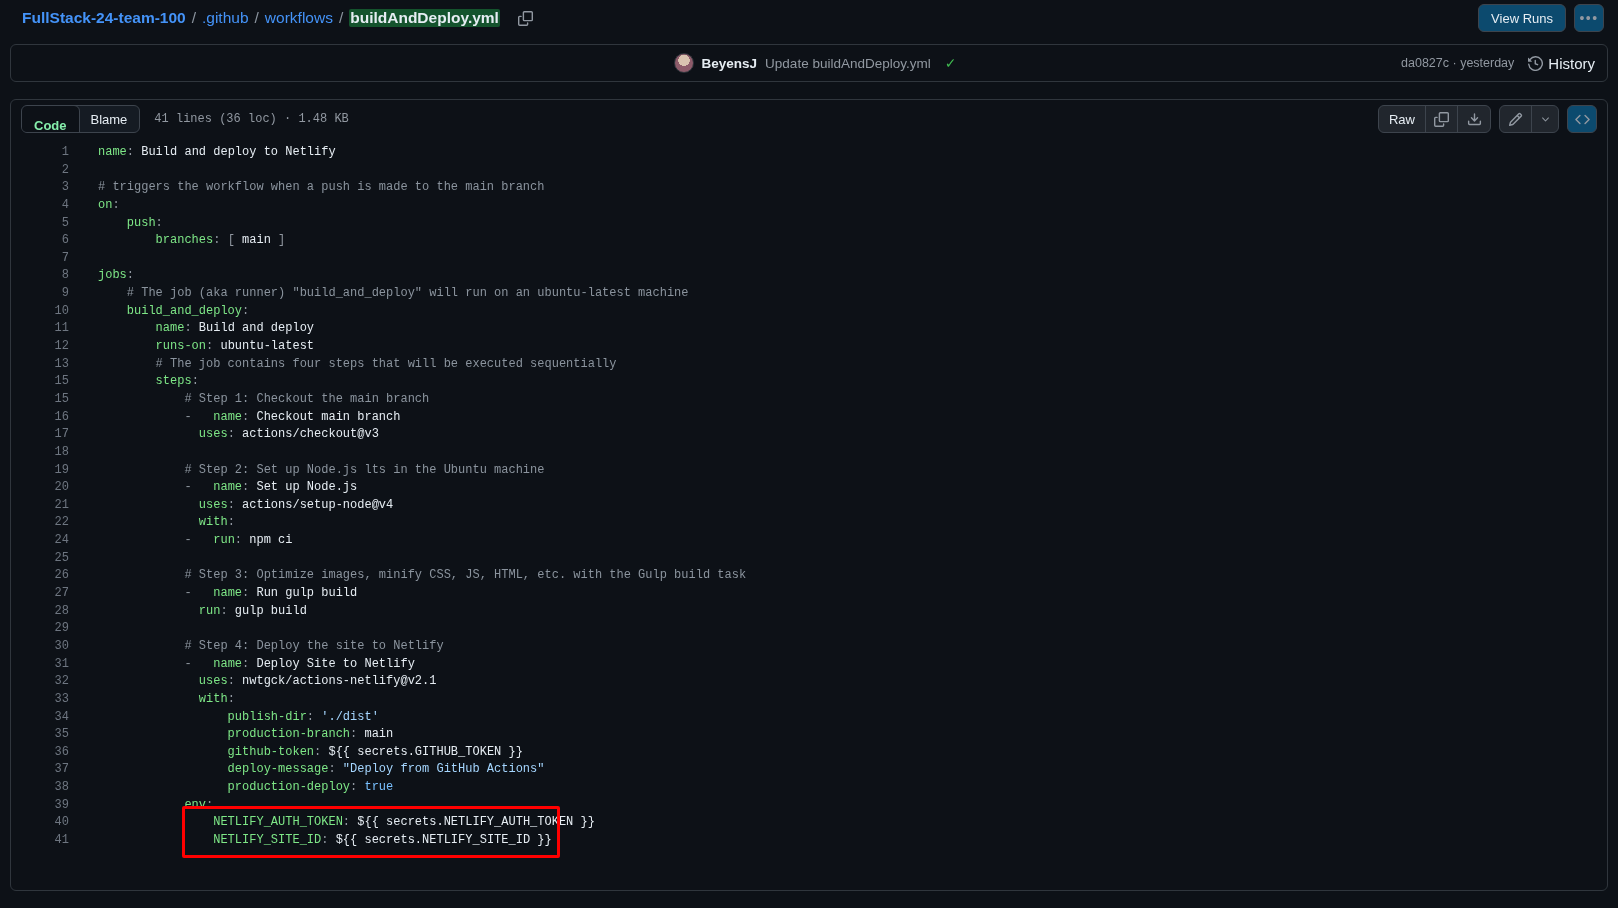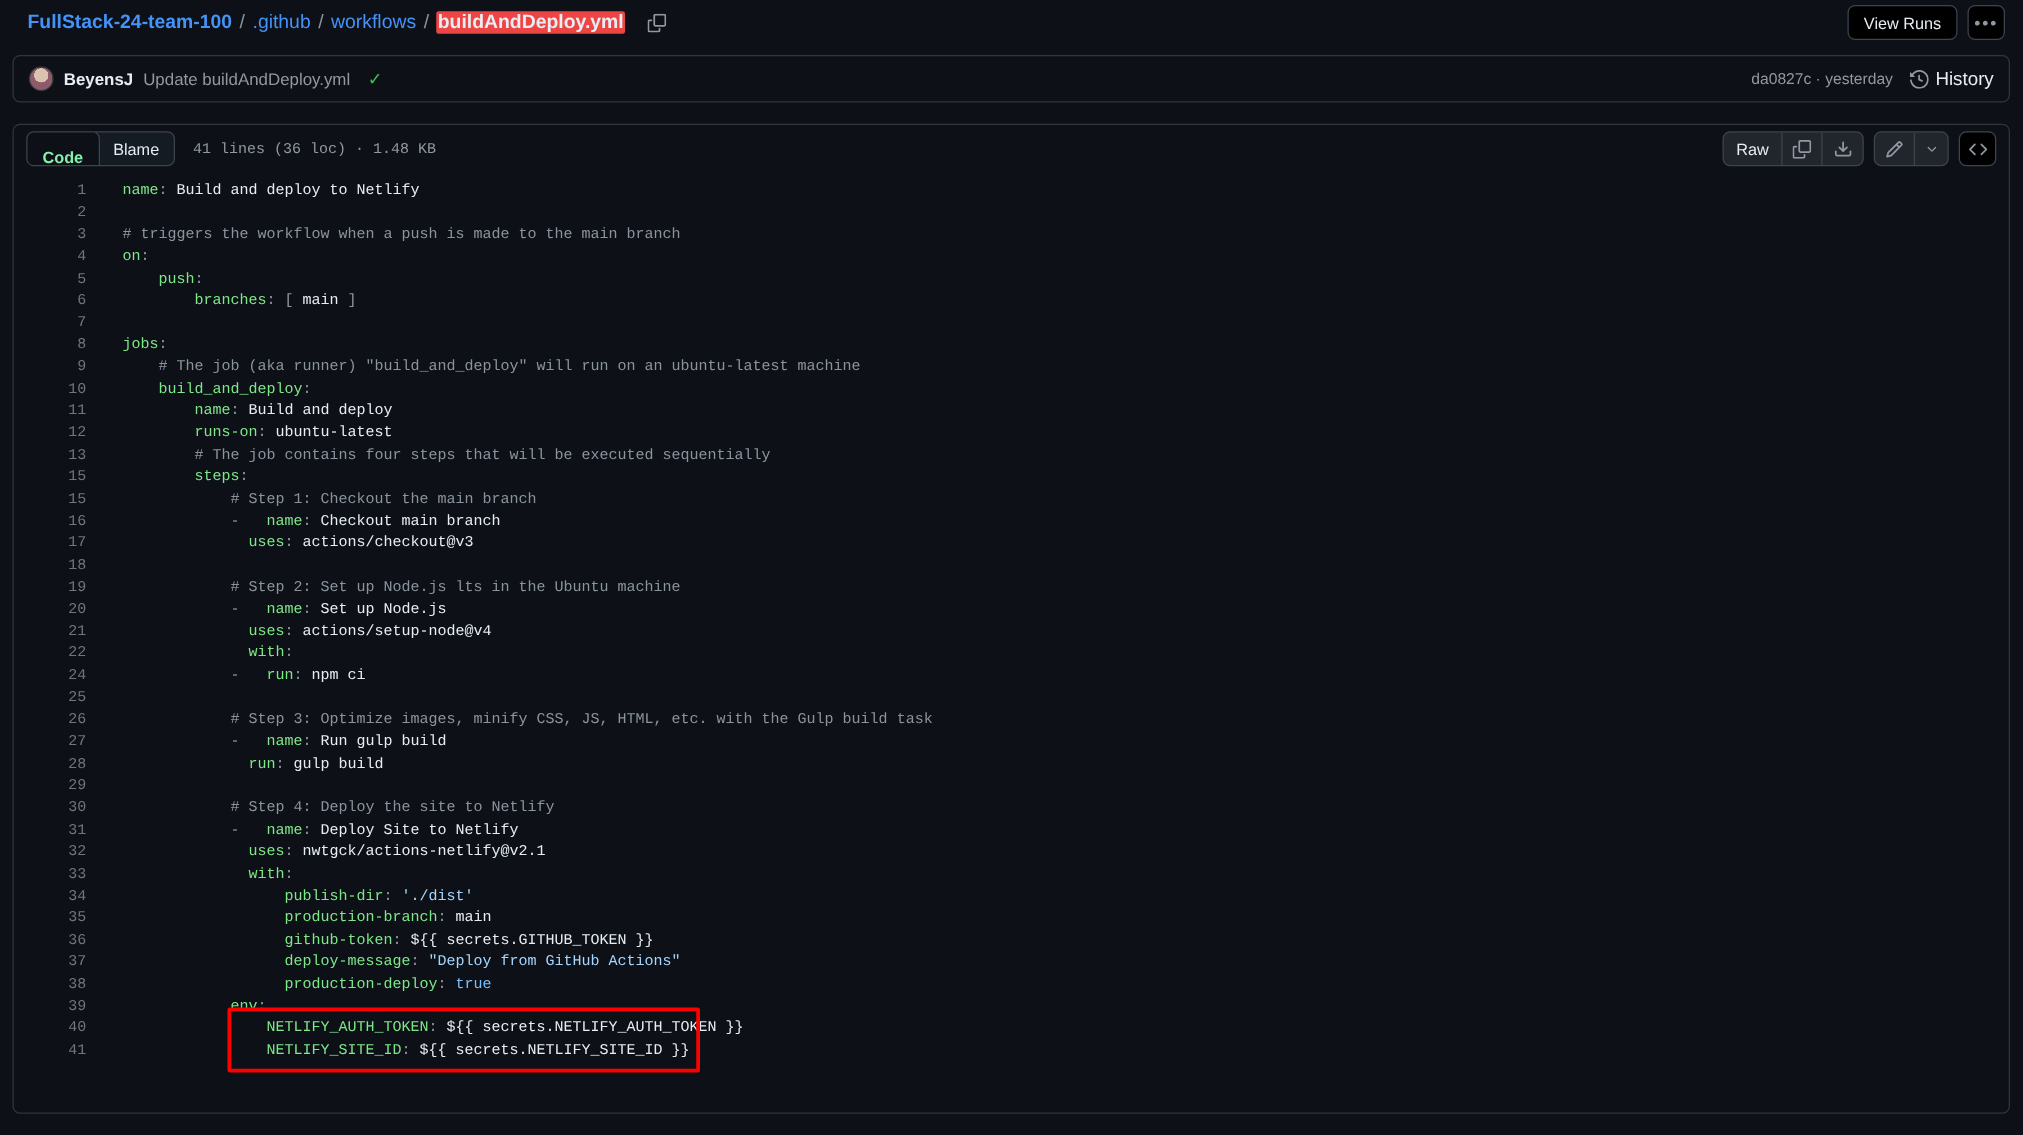--- a/index.html
+++ b/index.html
@@ -19,46 +19,46 @@
   }
   #breadcrumb {
     display: flex; align-items: center; gap: 0px;
     margin-left: 22px; font-size: 15.5px; line-height: 1;
   }
   .crumb-repo { color: #4493f8; font-weight: bold; }
   .crumb-link { color: #4493f8; font-weight: normal; }
   .crumb-sep { color: #8b949e; margin: 0 6px; font-weight: normal; }
   .crumb-current {
     color: #e6edf3; font-weight: bold;
-    background: #ef4444; border-radius: 2px; padding: 1px 1px 2px 1px;
+    background: #14532d; border-radius: 2px; padding: 1px 1px 2px 1px;
   }
   .crumb-current .ext { background: transparent; }
   #copy-path-btn {
     margin-left: 14px; width: 24px; height: 24px;
     display: flex; align-items: center; justify-content: center;
     border-radius: 5px; cursor: pointer;
   }
   #topbar-right {
     position: absolute; right: 14px; top: 4px;
     display: flex; align-items: center; gap: 8px;
   }
   .btn {
-    background: #000000; border: 1px solid #3d444d; border-radius: 6px;
+    background: #0c4a6e; border: 1px solid #3d444d; border-radius: 6px;
     color: #e6edf3; font-size: 13px; height: 28px;
     display: flex; align-items: center; justify-content: center;
     padding: 0 12px; cursor: pointer; white-space: nowrap;
   }
   .btn.icon-only { width: 30px; padding: 0; }
   .kebab { letter-spacing: 1.5px; color: #9198a1; font-size: 14px; line-height: 1; }
 
   
   #commit-panel {
     position: absolute; left: 10px; top: 44px; width: 1598px; height: 38px;
     background: #0d1117; border: 1px solid #30363d; border-radius: 6px;
-    display: flex; align-items: center;
+    display: flex; align-items: center; justify-content: center;
   }
   #commit-left { display: flex; align-items: center; margin-left: 12px; gap: 8px; }
   #avatar {
     width: 20px; height: 20px; border-radius: 50%;
     background: radial-gradient(circle at 50% 35%, #d9c3b0 0 38%, #8d5b6a 39% 100%);
     border: 1px solid #30363d; flex: 0 0 auto;
   }
   #commit-author { font-size: 13.5px; font-weight: bold; color: #e6edf3; }
   #commit-message { font-size: 13.5px; color: #9198a1; }
   #commit-check { color: #3fb950; font-size: 14px; margin-left: 6px; }

